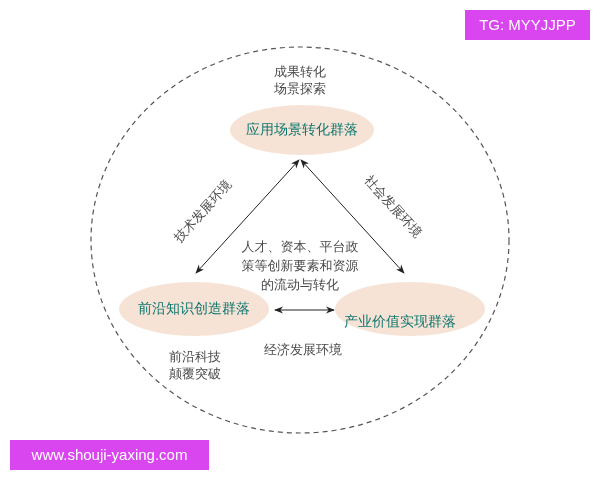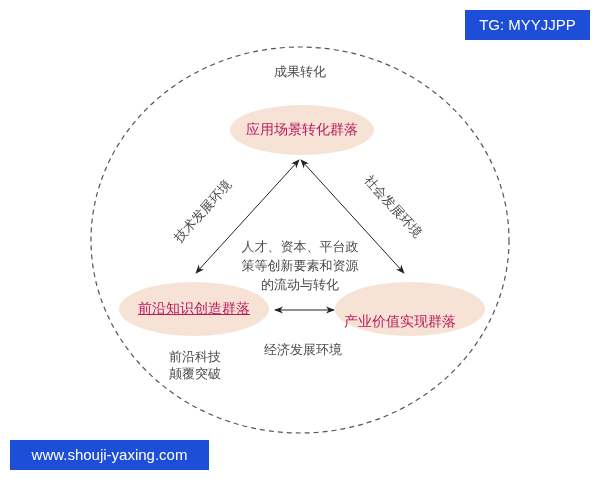--- a/index.html
+++ b/index.html
@@ -1,22 +1,22 @@
 <!DOCTYPE html>
 <html><head>
 <meta charset="utf-8">
 <style>
   html, body { margin:0; padding:0; }
   body { width:600px; height:480px; background:#ffffff; position:relative; overflow:hidden;
          font-family:"DejaVu Sans", sans-serif; color:#4a4a4a; }
   svg.diagram { position:absolute; left:0; top:0; }
   .lbl { position:absolute; font-size:13px; line-height:17px; color:#4a4a4a; text-align:center; white-space:nowrap; }
-  .node-lbl { position:absolute; font-size:14px; color:#be185d; text-align:center; white-space:nowrap; transform:translate(-50%,-50%); }
+  .node-lbl { position:absolute; font-size:14px; color:#0f766e; text-align:center; white-space:nowrap; transform:translate(-50%,-50%); }
   .rot { position:absolute; font-size:13px; color:#4a4a4a; white-space:nowrap; transform-origin:center center; }
-  .wm { position:absolute; background:#1d4ed8; color:#ffffff; font-family:"Liberation Sans", sans-serif; }
+  .wm { position:absolute; background:#d946ef; color:#ffffff; font-family:"Liberation Sans", sans-serif; }
 </style>
 </head>
 <body>
 
 <svg class="diagram" width="600" height="480" viewBox="0 0 600 480">
   <defs>
     <marker id="ah" viewBox="0 0 10 10" refX="9" refY="5" markerWidth="9" markerHeight="9" orient="auto-start-reverse">
       <path d="M0,1 L10,5 L0,9 L3,5 Z" fill="#222222"></path>
     </marker>
   </defs>
@@ -24,24 +24,25 @@
   <ellipse cx="302" cy="130" rx="72" ry="25" fill="#f6e3d6"></ellipse>
   <ellipse cx="194" cy="309" rx="75" ry="27" fill="#f6e3d6"></ellipse>
   <ellipse cx="410" cy="309" rx="75" ry="27" fill="#f6e3d6"></ellipse>
   <line x1="196" y1="273" x2="299" y2="160" stroke="#222222" stroke-width="1" marker-start="url(#ah)" marker-end="url(#ah)"></line>
   <line x1="404" y1="273" x2="301" y2="160" stroke="#222222" stroke-width="1" marker-start="url(#ah)" marker-end="url(#ah)"></line>
   <line x1="275" y1="310" x2="334" y2="310" stroke="#222222" stroke-width="1" marker-start="url(#ah)" marker-end="url(#ah)"></line>
 </svg>
 
 <div class="lbl" style="left:262px; top:63px; width:76px;">
   <div>成果转化</div>
+  <div>场景探索</div>
 </div>
 
 <div class="node-lbl" style="left:302px; top:130px;">应用场景转化群落</div>
-<div class="node-lbl" style="left:194px; top:309px;text-decoration:underline;">前沿知识创造群落</div>
+<div class="node-lbl" style="left:194px; top:309px;">前沿知识创造群落</div>
 <div class="node-lbl" style="left:400px; top:309px;margin-top:13px;">产业价值实现群落</div>
 
 <div class="rot" style="left:163px; top:200px; width:84px; transform:rotate(-48deg);">技术发展环境</div>
 <div class="rot" style="left:353px; top:200px; width:84px; transform:rotate(48deg);">社会发展环境</div>
 
 <div class="lbl" style="left:230px; top:237px; width:140px; line-height:19px;">
   <div>人才、资本、平台政</div>
   <div>策等创新要素和资源</div>
   <div>的流动与转化</div>
 </div>

